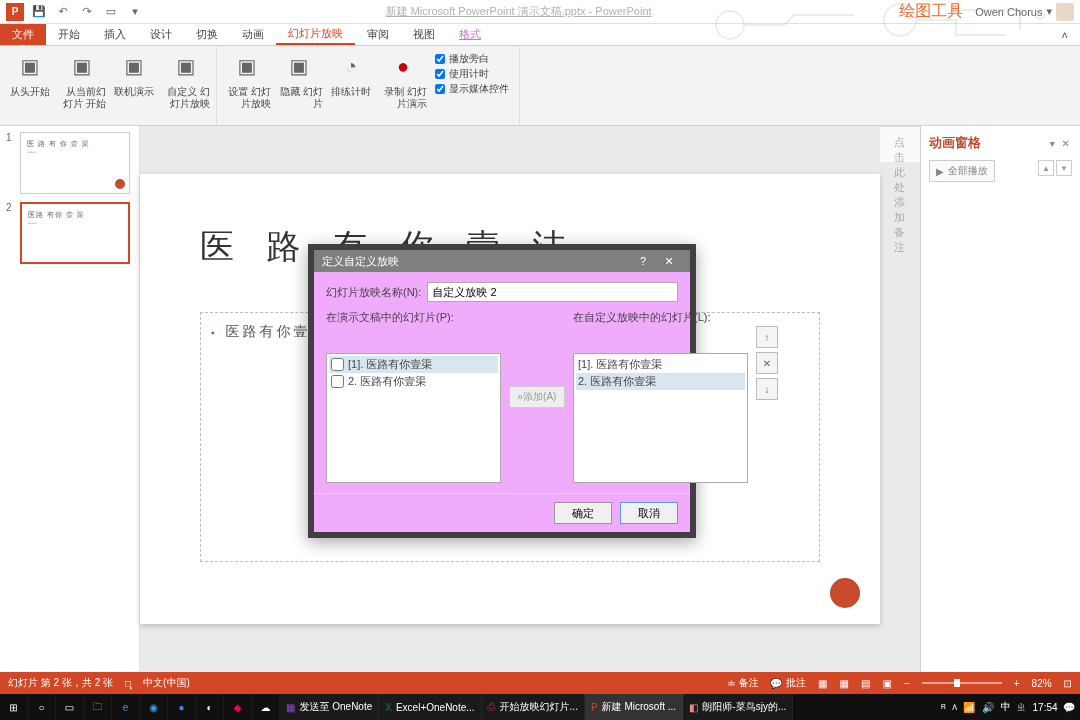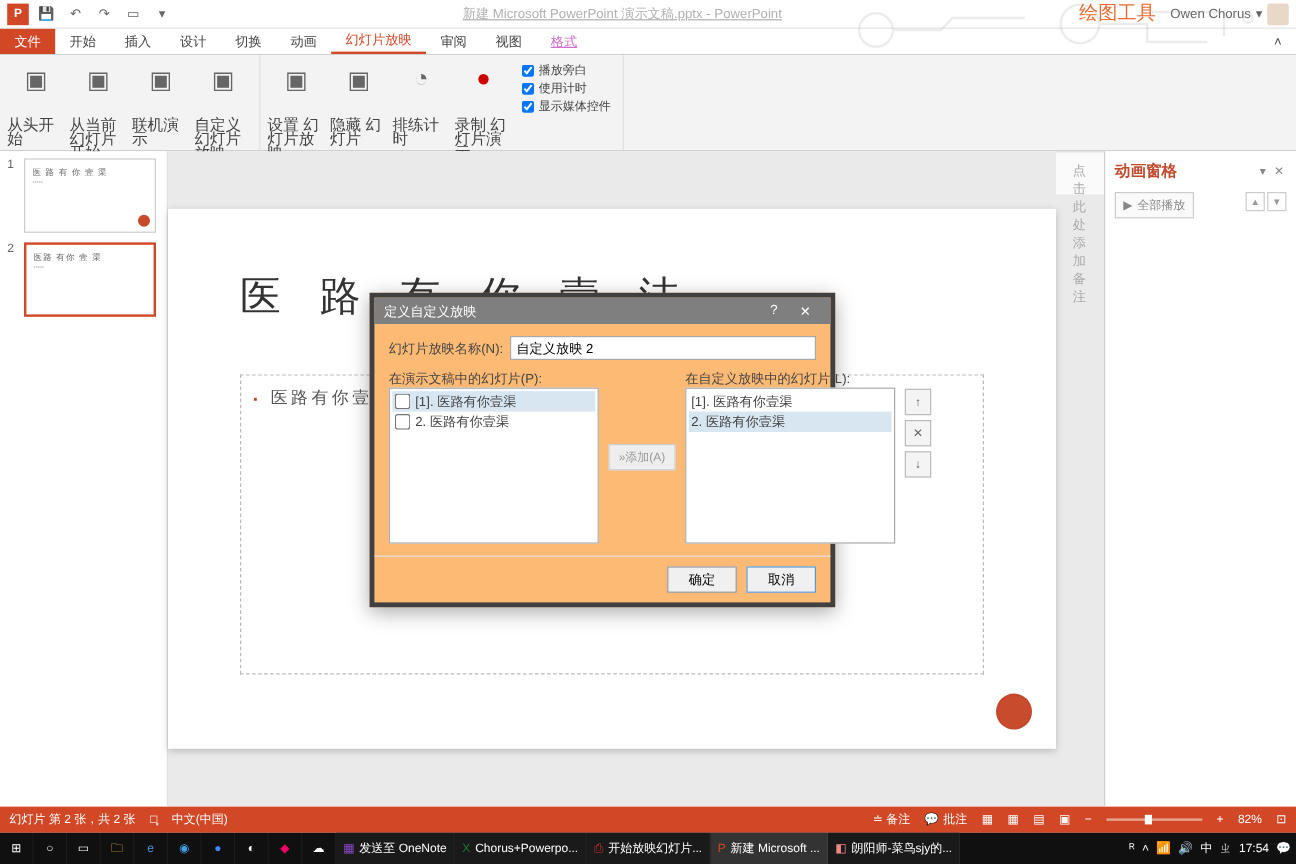--- a/index.html
+++ b/index.html
@@ -24,21 +24,21 @@
 .tab.format { color: #d070d0; text-decoration: underline; }
 .tabs-spacer { flex: 1; }
 
 
 .ribbon { height: 80px; background: #f3f3f3; border-bottom: 1px solid #d0d0d0; display: flex; }
 .rgroup { border-right: 1px solid #e0e0e0; padding: 2px 6px; display: flex; flex-direction: column; }
 .rgroup-row { flex: 1; display: flex; align-items: flex-start; gap: 4px; }
 .rgroup-label { font-size: 10px; color: #888; text-align: center; padding-top: 2px; }
 .rbutton { display: flex; flex-direction: column; align-items: center; width: 48px; cursor: pointer; padding-top: 2px; }
 .rbutton-icon { width: 32px; height: 32px; display: flex; align-items: center; justify-content: center; font-size: 20px; color: #666; }
-.rbutton-label { font-size: 13px; color: #444; text-align: left; line-height: 12px; margin-top: 16px; }
+.rbutton-label { font-size: 10px; color: #444; text-align: right; line-height: 12px; margin-top: 4px; }
 .rchecks { display: flex; flex-direction: column; gap: 1px; padding: 4px; }
 .rcheck { display: flex; align-items: center; gap: 4px; font-size: 10px; color: #444; }
 .rcheck input { width: 10px; height: 10px; }
 .monitor-box { display: flex; flex-direction: column; gap: 4px; padding: 4px 6px; }
 .monitor-row { display: flex; align-items: center; gap: 4px; font-size: 10px; }
 .monitor-row select { font-size: 10px; width: 120px; height: 18px; border: 1px solid #bbb; }
 
 
 .main { display: flex; height: 546px; }
 .thumbs { width: 140px; background: #fff; border-right: 1px solid #e0e0e0; padding: 6px; overflow-y: auto; }
@@ -74,30 +74,30 @@
 .zoom-slider::after { content:""; position:absolute; left:40%; top:-3px; width:6px; height:8px; background:#fff; }
 
 
 .taskbar { height: 26px; background: #101010; display: flex; align-items: center; }
 .task-btn { height: 26px; min-width: 28px; padding: 0 6px; display: flex; align-items: center; justify-content: center; color: #fff; font-size: 10px; border-right: 1px solid rgba(255,255,255,0.05); cursor: pointer; }
 .task-btn.app { background: #1a1a1a; max-width: 110px; overflow: hidden; white-space: nowrap; gap: 4px; }
 .task-btn.active { background: #333; }
 .task-tray { margin-left: auto; display: flex; align-items: center; color: #fff; font-size: 10px; gap: 6px; padding-right: 4px; }
 
 
-.dialog { position: absolute; left: 308px; top: 244px; width: 388px; background: #fdba74; border: 4px solid #404040; box-shadow: 0 4px 16px rgba(0,0,0,0.35); z-index: 100; }
+.dialog { position: absolute; left: 308px; top: 244px; width: 388px; background: #f0abfc; border: 6px solid #404040; box-shadow: 0 4px 16px rgba(0,0,0,0.35); z-index: 100; }
 .dialog-title { height: 22px; background: #7f7f7f; color: #fff; display: flex; align-items: center; padding: 0 8px; font-size: 11px; }
 .dialog-title .spacer { flex: 1; }
 .dialog-title .tbtn { width: 26px; text-align: center; cursor: pointer; }
 .dialog-body { padding: 10px 12px; font-size: 11px; color: #444; }
 .dlg-row { display: flex; align-items: center; gap: 6px; margin-bottom: 8px; }
 .dlg-row input[type=text] { flex: 1; border: 1px solid #aaa; height: 20px; padding: 0 4px; font-size: 11px; }
 .dlg-lists { display: flex; gap: 8px; align-items: stretch; }
 .dlg-col { display: flex; flex-direction: column; }
-.dlg-list { border: 1px solid #aaa; width: 175px; height: 130px; background: #fff; overflow: auto; padding: 2px; }
+.dlg-list { border: 1px solid #aaa; width: 175px; height: 130px; background: #fff; overflow: auto; padding: 2px; margin-top: 28px; }
 .dlg-list-item { padding: 1px 2px; display: flex; align-items: center; gap: 4px; }
 .dlg-list-item.sel { background: #d8e6f2; }
 .dlg-mid { display: flex; align-items: center; }
 .dlg-add { width: 56px; height: 22px; border: 1px solid #ccc; background: #eee; color: #999; font-size: 10px; }
 .dlg-side { display: flex; flex-direction: column; gap: 4px; justify-content: flex-start; padding-top: 16px; }
 .dlg-side button { width: 22px; height: 22px; border: 1px solid #bbb; background: #f4f4f4; font-size: 10px; color: #666; }
 .dialog-footer { padding: 8px 12px; display: flex; justify-content: flex-end; gap: 8px; border-top: 1px solid #e0e0e0; }
 .dialog-footer button { width: 58px; height: 22px; border: 1px solid #999; background: #f0f0f0; font-size: 11px; }
 .dialog-footer button.primary { border: 1.5px solid #5b9bd5; }
 
@@ -210,21 +210,20 @@
         <label class="rcheck">
             <input type="checkbox" checked="" style="">
             <span>使用计时</span>
           </label>
         <label class="rcheck">
             <input type="checkbox" checked="" style="">
             <span>显示媒体控件</span>
           </label>
       </div>
     </div>
-    <div class="rgroup-label">设置</div>
   </div>
 </div>
 
 <div class="main">
   <div class="thumbs">
     <div class="thumb-item">
       <div class="thumb-num">1</div>
       <div class="thumb">
           <div class="thumb-title">医 路 有 你 壹 渠</div>
           <div style="font-size:5px;color:#bbb">•••••</div>
@@ -294,21 +293,21 @@
   <div class="task-btn" style="color:#4285f4">●</div>
   <div class="task-btn">◐</div>
   <div class="task-btn" style="color:#e06">◆</div>
   <div class="task-btn" style="color:#fff">☁</div>
   <div class="task-btn app">
       <span style="color:#8b4aca">▦</span> 
       <span>发送至 OneNote</span>
     </div>
   <div class="task-btn app">
       <span style="color:#1a7a3a">X</span> 
-      <span>Chorus+Powerpo...</span>
+      <span>Excel+OneNote...</span>
     </div>
   <div class="task-btn app">
       <span style="color:#c33">⎙</span> 
       <span>开始放映幻灯片...</span>
     </div>
   <div class="task-btn app active">
       <span style="color:#d24726">P</span> 
       <span>新建 Microsoft ...</span>
     </div>
   <div class="task-btn app">

